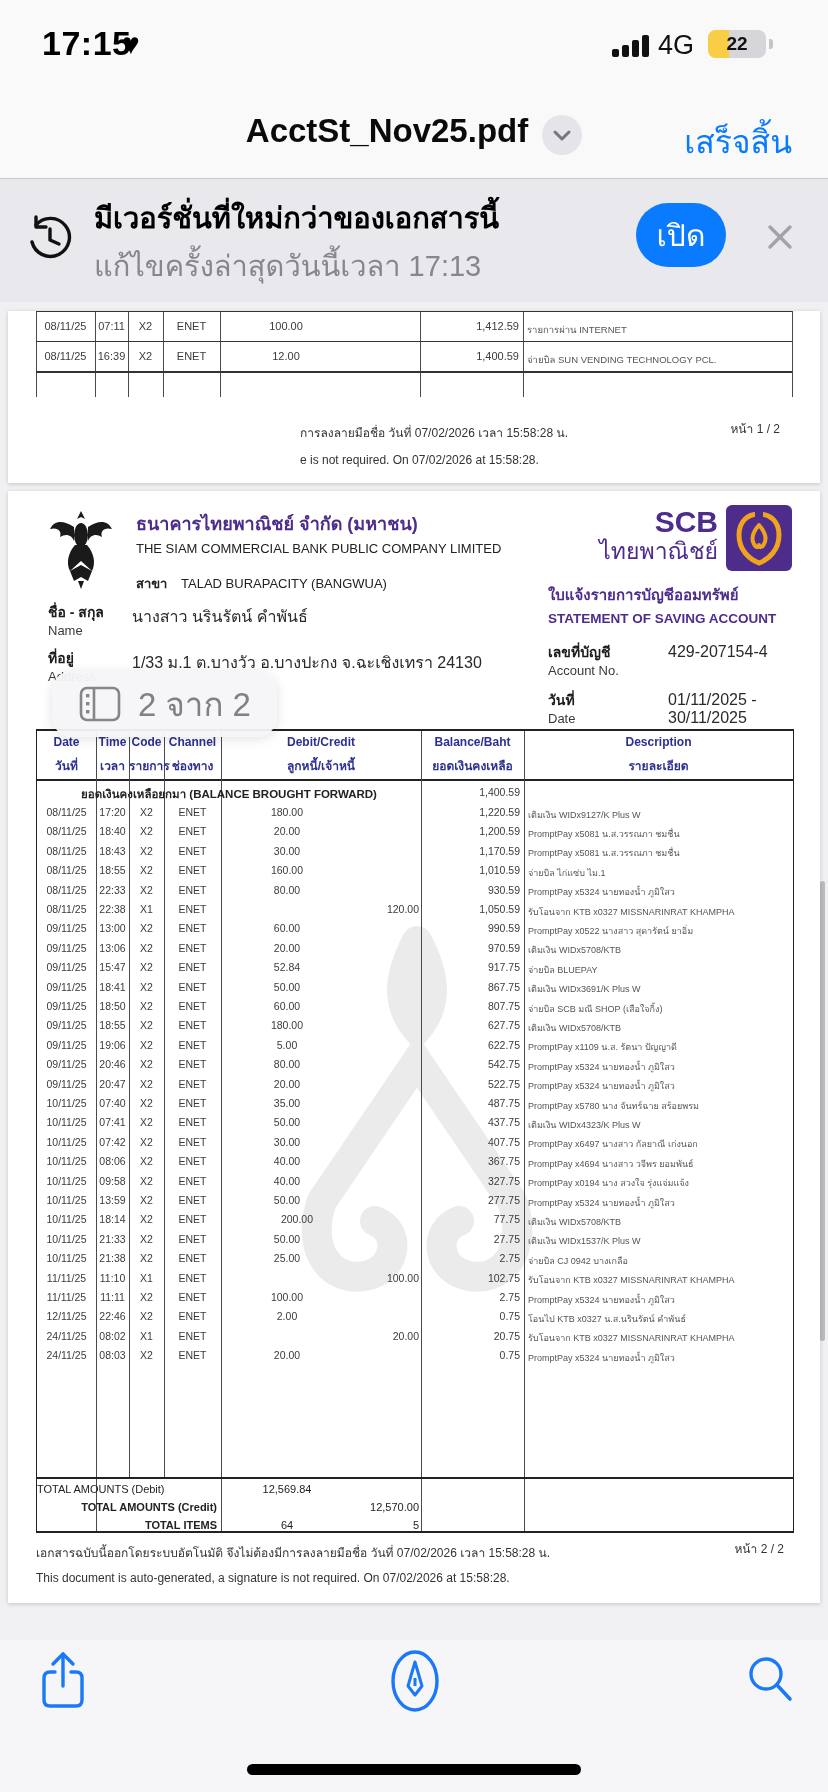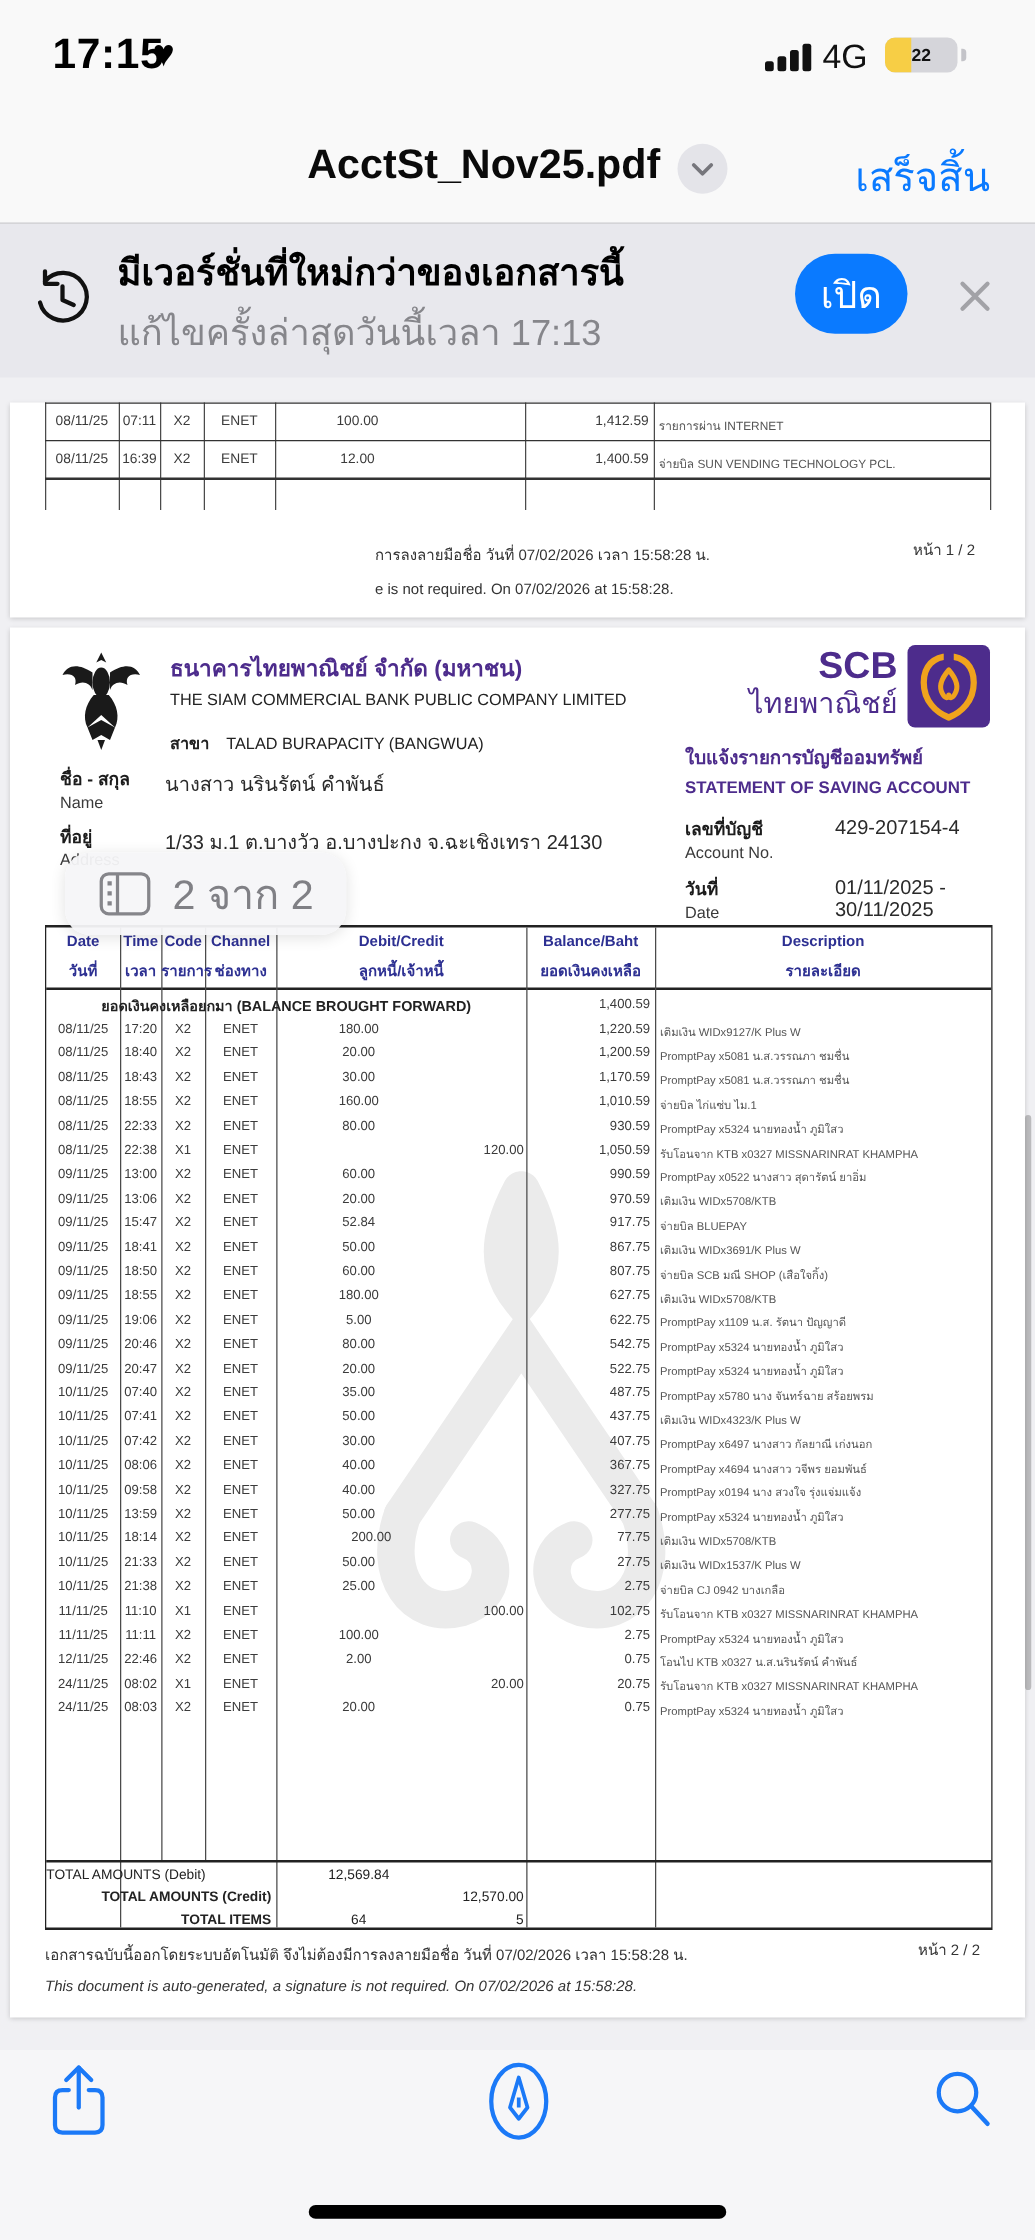--- a/index.html
+++ b/index.html
@@ -10,35 +10,35 @@
   }
   .abs{position:absolute;}
   
   #top-chrome{left:0;top:0;width:828px;height:178px;background:#f9f9f9;border-bottom:1px solid #c9c9cd;z-index:30;}
   #status-time{left:42px;top:24px;font-size:34px;font-weight:bold;color:#000;letter-spacing:.5px;}
   #status-heart{left:122px;top:27px;font-size:30px;color:#000;}
   #signal-bars{right:176px;top:34px;}
   #net-label{right:134px;top:30px;font-size:27px;color:#111;}
   #battery{right:62px;top:30px;width:58px;height:28px;border-radius:8px;background:#d5d5da;overflow:hidden;}
   #battery .fill{position:absolute;left:0;top:0;bottom:0;width:36%;background:#f7ce45;}
-  #battery .pct{position:absolute;left:0;top:0;width:100%;height:100%;display:flex;align-items:center;justify-content:center;font-size:14px;font-weight:bold;color:#111;}
+  #battery .pct{position:absolute;left:0;top:0;width:100%;height:100%;display:flex;align-items:center;justify-content:center;font-size:19px;font-weight:bold;color:#111;}
   #battery-nub{right:55px;top:39px;width:4px;height:10px;border-radius:0 3px 3px 0;background:#c4c4c9;}
   #nav-title-wrap{left:0;top:112px;width:828px;text-align:center;}
   #nav-title{font-size:33px;font-weight:bold;color:#0a0a0a;}
   #title-chevron-btn{display:inline-flex;width:40px;height:40px;border-radius:50%;background:#e4e4e9;align-items:center;justify-content:center;margin-left:14px;vertical-align:-6px;}
   #done-button{right:36px;top:116px;font-size:32px;color:#0a7aff;}
   
   #version-banner{left:0;top:179px;width:828px;height:123px;background:#e8e8ed;z-index:25;}
   #history-icon{left:26px;top:36px;}
   #banner-title{left:94px;top:16px;font-size:29px;font-weight:bold;color:#000;}
   #banner-subtitle{left:94px;top:64px;font-size:29px;color:#86868b;}
   #open-button{right:102px;top:24px;width:90px;height:64px;border-radius:32px;background:#0a7aff;color:#fff;font-size:30px;display:flex;align-items:center;justify-content:center;}
   #banner-close{right:30px;top:40px;}
   
-  #pdf-area{left:0;top:302px;width:828px;height:1338px;background:#f0f0f3;}
+  #pdf-area{left:0;top:291px;width:828px;height:1338px;background:#f0f0f3;}
   .page-card{background:#fff;box-shadow:0 1px 4px rgba(0,0,0,0.18);}
   #page1-card{left:8px;top:20px;width:812px;height:172px;}
   #page2-card{left:8px;top:200px;width:812px;height:1112px;}
   
   #page-indicator{left:52px;top:380px;height:66px;border-radius:20px;background:rgba(246,246,248,0.95);
     box-shadow:0 2px 12px rgba(0,0,0,0.12);display:flex;align-items:center;gap:16px;padding:0 26px;z-index:20;}
   #page-indicator .lbl{font-size:33px;color:#808085;}
   
   #pdf-scrollbar{right:3px;top:590px;width:5px;height:460px;border-radius:3px;background:rgba(0,0,0,0.22);z-index:22;}
   
@@ -508,21 +508,21 @@
         </div>
         <div style="position: absolute; left: 0px; top: 786px; width: 100%; height: 18px; z-index: 2;">
           <div style="position: absolute; left: 0px; top: 2px; width: 180px; text-align: right; font-weight: 600; font-size: 11px; color: rgb(34, 34, 34);">TOTAL ITEMS</div>
           <div style="position: absolute; left: 184px; top: 2px; width: 132px; text-align: center; font-size: 11px; color: rgb(34, 34, 34);">64</div>
           <div style="position: absolute; left: 184px; top: 2px; width: 198px; text-align: right; padding-right: 2px; font-size: 11px; color: rgb(34, 34, 34);">5</div>
         </div>
       </div>
 
     <div class="abs doc-footer" style="left:28px;top:1052px;">เอกสารฉบับนี้ออกโดยระบบอัตโนมัติ จึงไม่ต้องมีการลงลายมือชื่อ วันที่ 07/02/2026 เวลา 15:58:28 น.</div>
     <div class="abs doc-footer" style="right:36px;top:1048px;">หน้า 2 / 2</div>
-    <div class="abs doc-footer" style="left:28px;top:1080px;font-style:italic;">This document is auto-generated, a signature is not required. On 07/02/2026 at 15:58:28.</div>
+    <div class="abs doc-footer" style="left:28px;top:1080px;">This document is auto-generated, a signature is not required. On 07/02/2026 at 15:58:28.</div>
   </div>
 
   <div id="page-indicator" class="abs">
     <svg width="44" height="38" viewBox="0 0 44 38">
       <rect x="3" y="3" width="38" height="32" rx="6" fill="none" stroke="#85858a" stroke-width="2.6"></rect>
       <line x1="16" y1="3" x2="16" y2="35" stroke="#85858a" stroke-width="2.6"></line>
       <rect x="8" y="9" width="3.4" height="3.4" fill="#85858a"></rect>
       <rect x="8" y="17" width="3.4" height="3.4" fill="#85858a"></rect>
       <rect x="8" y="25" width="3.4" height="3.4" fill="#85858a"></rect>
     </svg>

